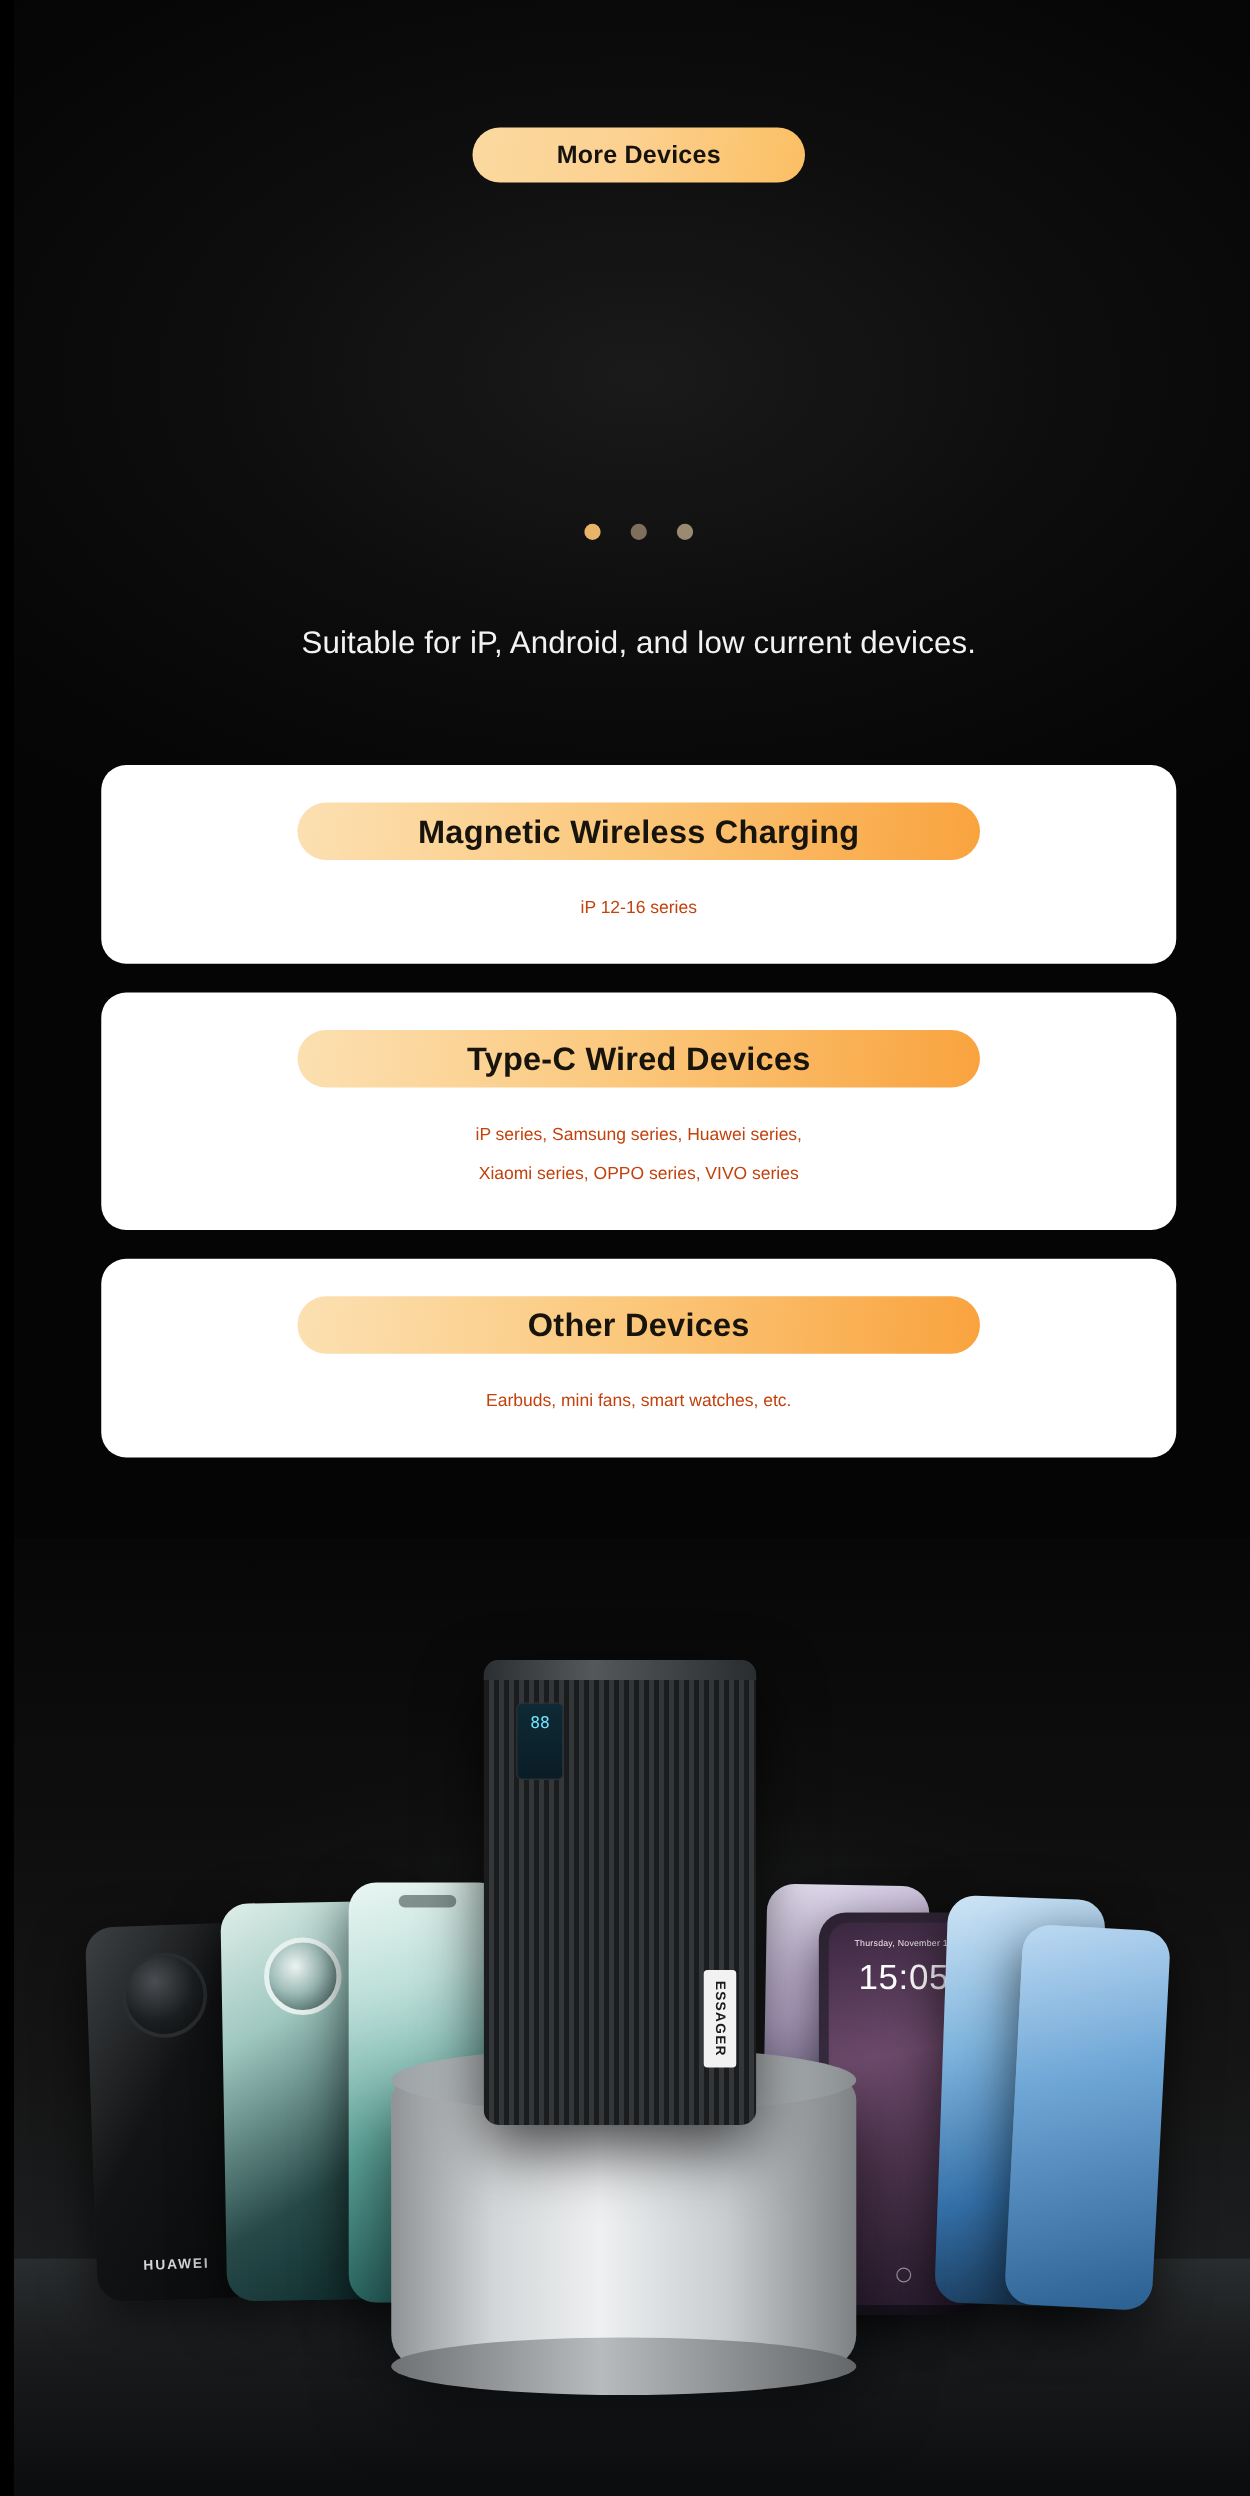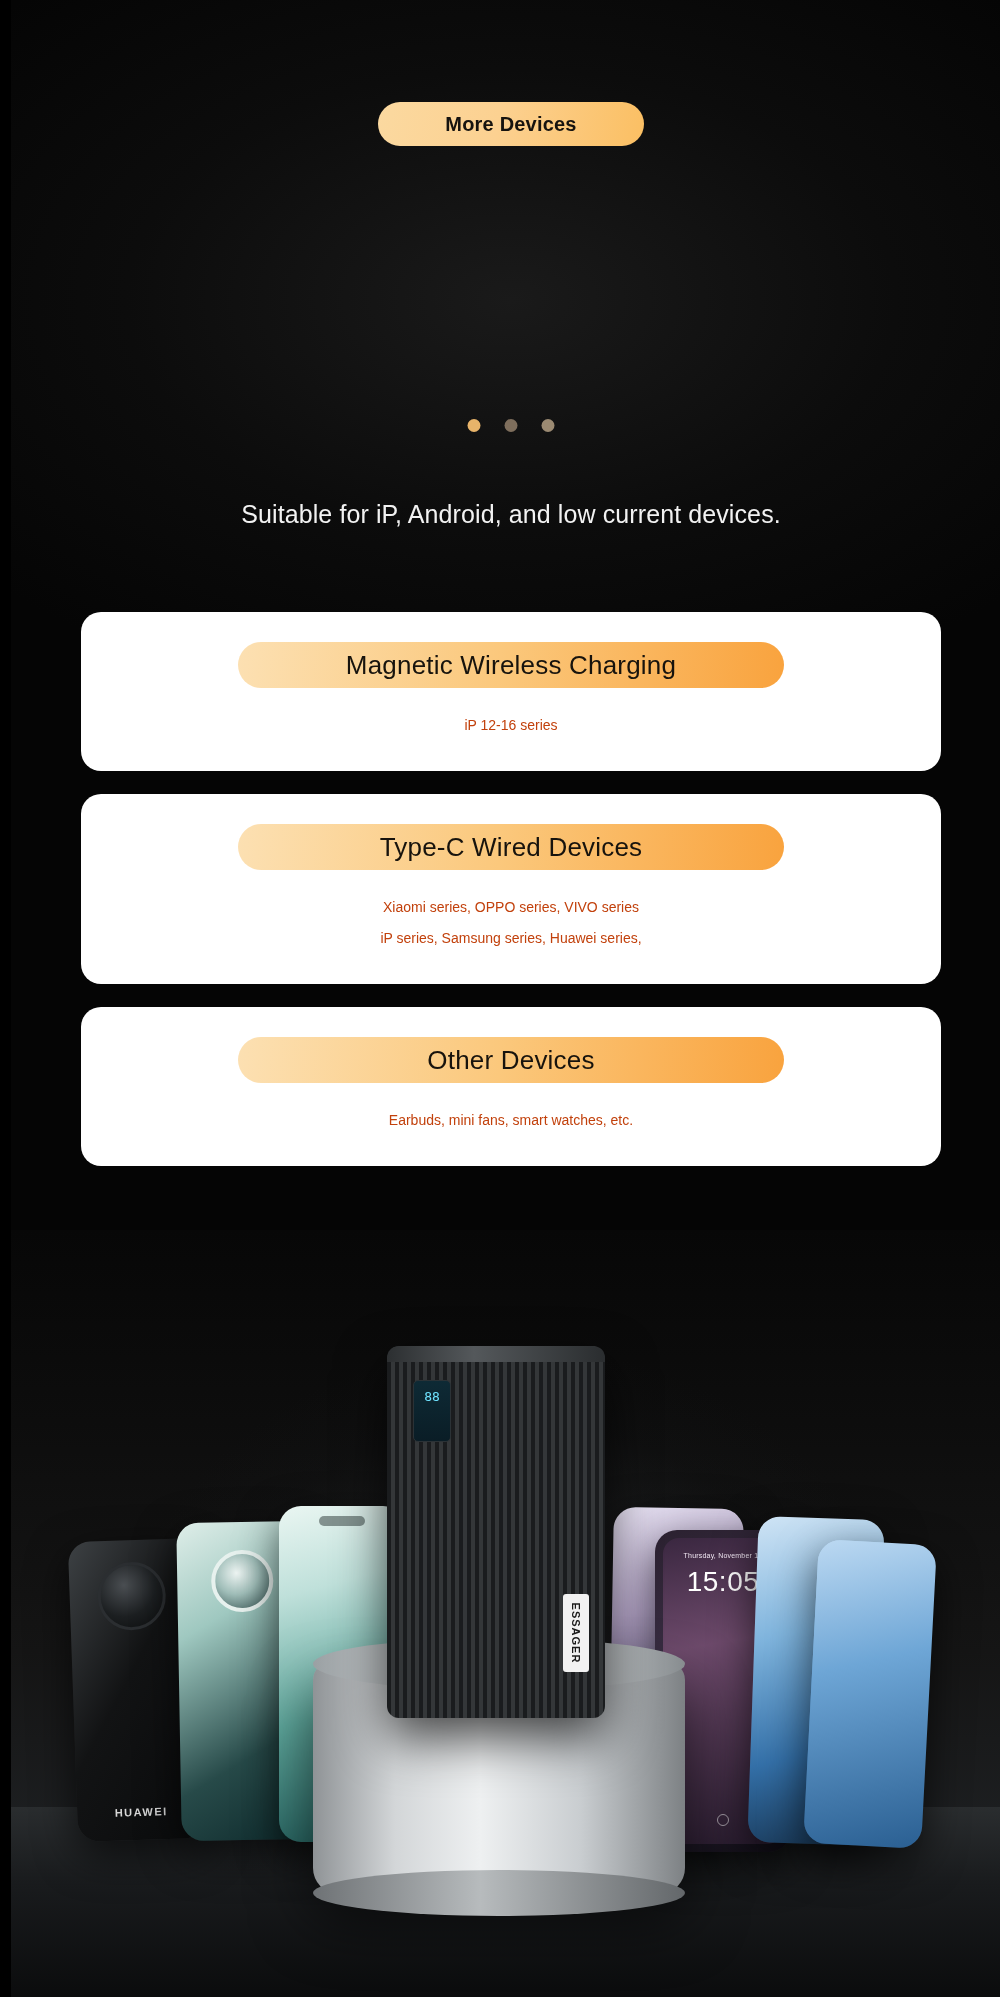--- a/index.html
+++ b/index.html
@@ -112,21 +112,21 @@
     width: 546px;
     height: 46px;
     border-radius: 23px;
     background: linear-gradient(95deg, #fce0b2 0%, #fbc87c 48%, #f9a33e 100%);
     display: flex;
     align-items: center;
     justify-content: center;
   }
   .card-pill span {
     font-size: 26px;
-    font-weight: 400;
+    font-weight: 700;
     color: #17130d;
     letter-spacing: .2px;
   }
   .card-desc {
     margin-top: 22px;
     text-align: center;
     color: #c2410c;
     font-size: 14px;
     line-height: 31px;
     font-weight: 500;
@@ -232,21 +232,21 @@
   .pedestal::after {
     content: "";
     position: absolute; left: 0; bottom: -22px; width: 372px; height: 46px;
     border-radius: 50%;
     background: linear-gradient(90deg, #6e7275 0%, #b7bbbd 45%, #63676a 100%);
   }
 
   
   .powerbank {
     position: absolute;
-    left: 376px; top: 116px;
+    left: 376px; top: 98px;
     width: 218px; height: 372px;
     border-radius: 12px;
     background:
       repeating-linear-gradient(90deg, #1a1c1e 0px, #1a1c1e 4px, #343739 4px, #343739 8px),
       #222;
     box-shadow: 0 20px 50px rgba(0,0,0,.7);
   }
   .powerbank .top-cap {
     position: absolute; left: 0; top: 0; width: 218px; height: 16px;
     border-radius: 12px 12px 0 0;
@@ -307,22 +307,22 @@
         <div class="card-desc">
           <span class="line">iP 12-16 series</span>
         </div>
       </div>
 
       <div class="card">
         <div class="card-pill">
           <span>Type-C Wired Devices</span>
         </div>
         <div class="card-desc">
+          <span class="line">iP series, Samsung series, Huawei series,</span>
           <span class="line">Xiaomi series, OPPO series, VIVO series</span>
-          <span class="line">iP series, Samsung series, Huawei series,</span>
         </div>
       </div>
 
       <div class="card">
         <div class="card-pill">
           <span>Other Devices</span>
         </div>
         <div class="card-desc">
           <span class="line">Earbuds, mini fans, smart watches, etc.</span>
         </div>

